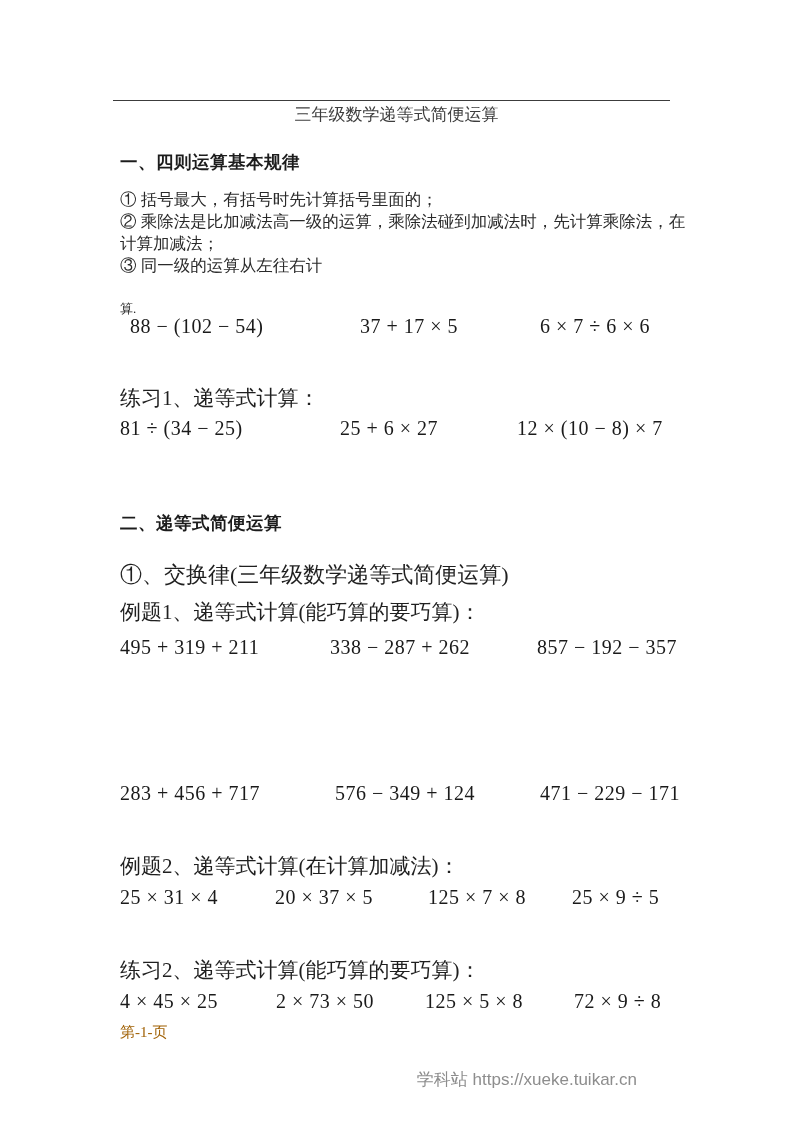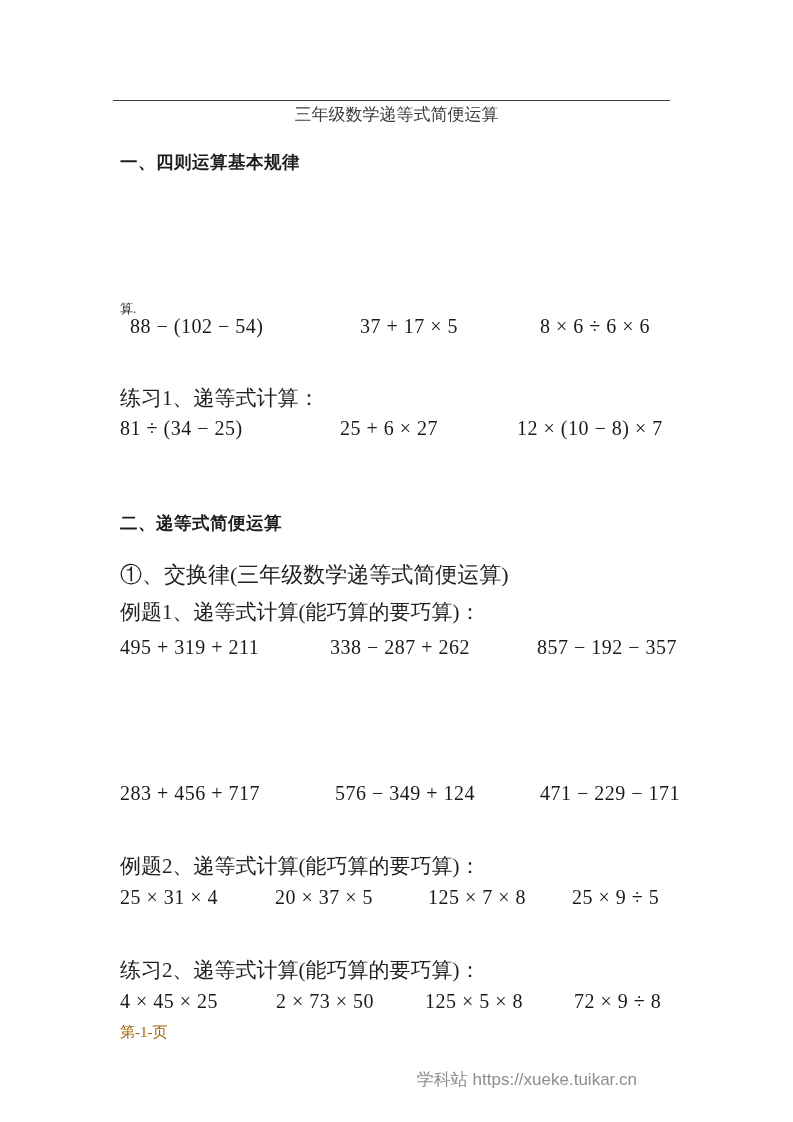--- a/index.html
+++ b/index.html
@@ -104,26 +104,31 @@
 <body>
 
 <div class="page">
 
   <div class="head-rule"></div>
 
   <div class="title">三年级数学递等式简便运算</div>
 
   <div class="sec-heading" style="top:150px">一、四则运算基本规律</div>
 
+  <div class="rules">
+    <p>① 括号最大，有括号时先计算括号里面的；</p>
+    <p>② 乘除法是比加减法高一级的运算，乘除法碰到加减法时，先计算乘除法，在计算加减法；</p>
+    <p>③ 同一级的运算从左往右计</p>
+  </div>
   <span class="wrap-char">算.</span>
 
   <div class="eq-row" style="top:315px">
     <span class="eq" style="left:130px">88 − (102 − 54)</span>
     <span class="eq" style="left:360px">37 + 17 × 5</span>
-    <span class="eq" style="left:540px">8 × 6 ÷ 6 × 6</span>
+    <span class="eq" style="left:540px">6 × 7 ÷ 6 × 6</span>
   </div>
 
   <div class="ex-label" style="top:384px">练习1、递等式计算：</div>
   <div class="eq-row" style="top:417px">
     <span class="eq" style="left:120px">81 ÷ (34 − 25)</span>
     <span class="eq" style="left:340px">25 + 6 × 27</span>
     <span class="eq" style="left:517px">12 × (10 − 8) × 7</span>
   </div>
 
   <div class="sec-heading" style="top:511px">二、递等式简便运算</div>
@@ -136,21 +141,21 @@
     <span class="eq" style="left:330px">338 − 287 + 262</span>
     <span class="eq" style="left:537px">857 − 192 − 357</span>
   </div>
 
   <div class="eq-row" style="top:782px">
     <span class="eq" style="left:120px">283 + 456 + 717</span>
     <span class="eq" style="left:335px">576 − 349 + 124</span>
     <span class="eq" style="left:540px">471 − 229 − 171</span>
   </div>
 
-  <div class="ex-label" style="top:852px">例题2、递等式计算(能巧算的要巧算)：</div>
+  <div class="ex-label" style="top:852px">例题2、递等式计算(在计算加减法)：</div>
   <div class="eq-row" style="top:886px">
     <span class="eq" style="left:120px">25 × 31 × 4</span>
     <span class="eq" style="left:275px">20 × 37 × 5</span>
     <span class="eq" style="left:428px">125 × 7 × 8</span>
     <span class="eq" style="left:572px">25 × 9 ÷ 5</span>
   </div>
 
   <div class="ex-label" style="top:956px">练习2、递等式计算(能巧算的要巧算)：</div>
   <div class="eq-row" style="top:990px">
     <span class="eq" style="left:120px">4 × 45 × 25</span>

